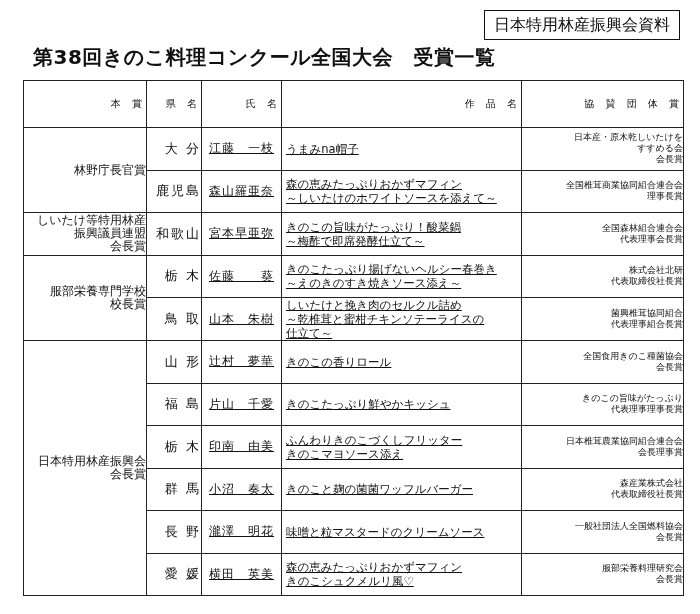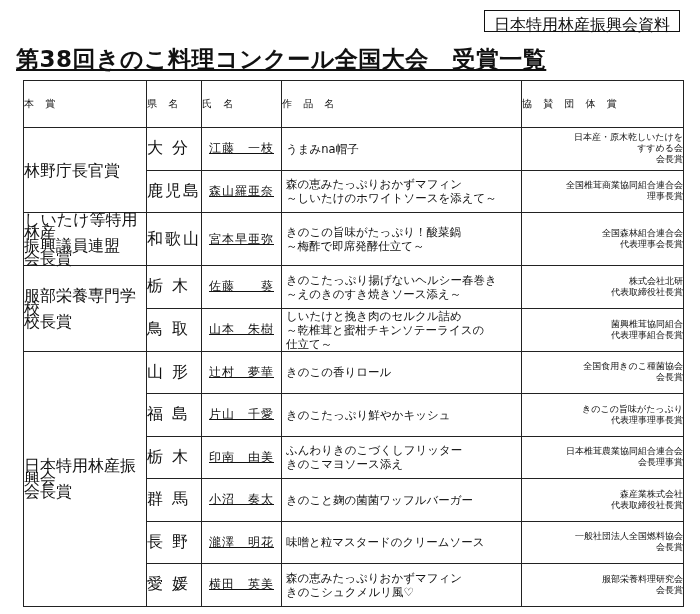--- a/index.html
+++ b/index.html
@@ -1,42 +1,42 @@
 <!DOCTYPE html>
 <html><head>
 <meta charset="utf-8">
 <style>
   html, body { margin: 0; padding: 0; background: #ffffff; }
   body {
     width: 700px; height: 614px; position: relative; overflow: hidden;
     font-family: "DejaVu Sans", "Liberation Sans", sans-serif; color: #111;
   }
   .doc-label {
-    position: absolute; left: 484px; top: 10px; width: 196px; height: 22px;
+    position: absolute; left: 484px; top: 10px; width: 196px; height: 30px;
     border: 1.5px solid #111; box-sizing: border-box;
     font-size: 16px; line-height: 28px; text-align: center; letter-spacing: 0px;
   }
   .page-title {
-    position: absolute; left: 16px; top: 44px;
-    font-size: 23px; font-weight: bold; letter-spacing: 0.5px; white-space: pre; text-decoration: underline;
+    position: absolute; left: 33px; top: 44px;
+    font-size: 20px; font-weight: bold; letter-spacing: 0.5px; white-space: pre;
   }
   table.awards {
     position: absolute; left: 23px; top: 80px; width: 660px;
     border-collapse: collapse; table-layout: fixed;
   }
   table.awards td, table.awards th {
     border: 1.2px solid #222; padding: 0; vertical-align: middle;
     font-weight: normal;
   }
-  table.awards tr.hdr th { height: 46px; font-size: 10px; letter-spacing: 4px; text-align: left; }
+  table.awards tr.hdr th { height: 46px; font-size: 10px; letter-spacing: 4px; text-align: right; }
   table.awards tr.row td { height: 41.5px; }
-  .c-main { text-align: left; font-size: 16px; line-height: 13px; }
-  .c-pref { text-align: left; font-size: 16px; letter-spacing: 2px; }
+  .c-main { text-align: right; font-size: 12px; line-height: 13px; }
+  .c-pref { text-align: right; font-size: 13px; letter-spacing: 2px; }
   .c-name { text-align: center; font-size: 12px; letter-spacing: 1px; white-space: pre; text-decoration: underline; }
-  .c-work { text-align: left; padding-left: 4px !important; font-size: 11.5px; line-height: 14px; white-space: pre-line; }
+  .c-work { text-align: left; padding-left: 4px !important; font-size: 11.5px; line-height: 14px; white-space: pre-line; text-decoration: underline; }
   .c-sponsor { text-align: right; padding-left: 3px !important; font-size: 9px; line-height: 11px; white-space: pre-line; }
 </style>
 </head>
 <body>
 
 <div class="doc-label">日本特用林産振興会資料</div>
 <div class="page-title">第38回きのこ料理コンクール全国大会　受賞一覧</div>
 
 <table class="awards">
   <colgroup>

